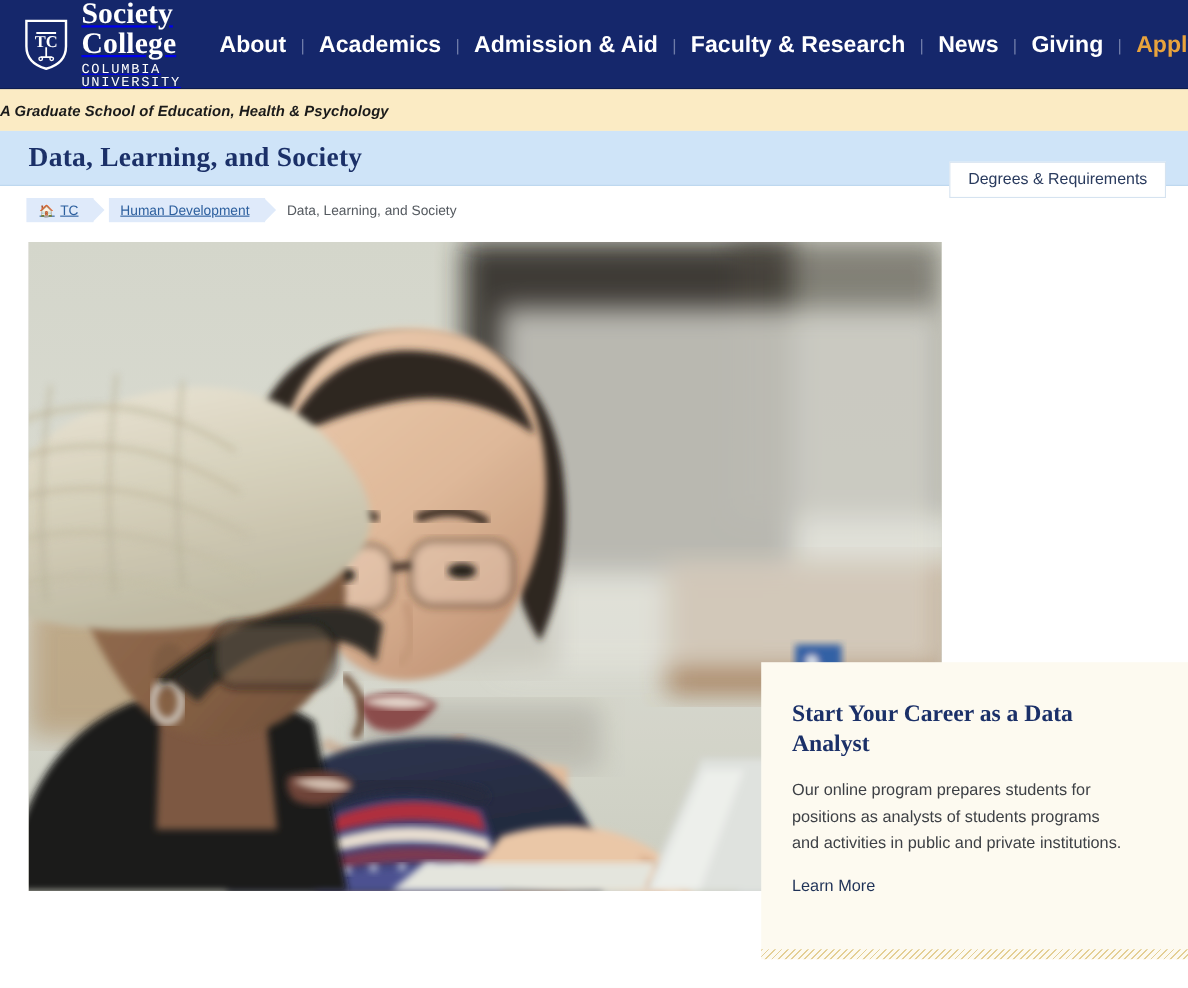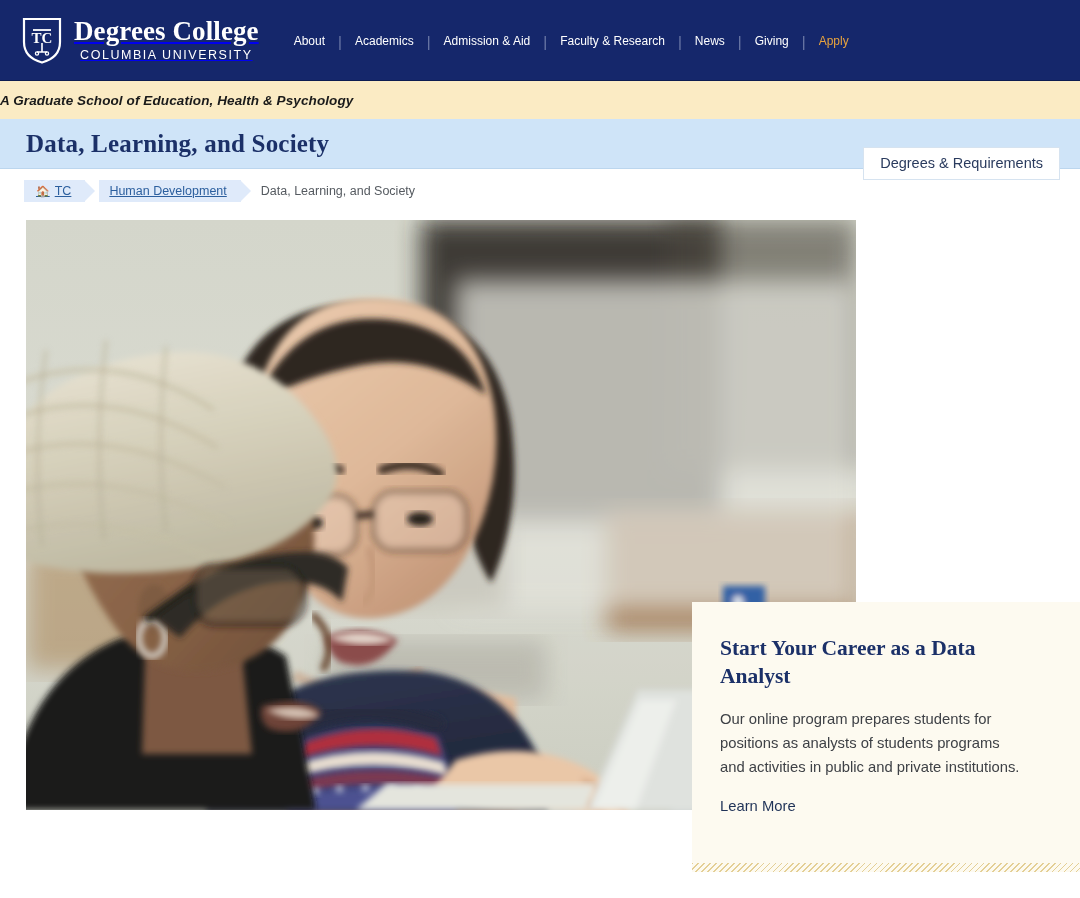--- a/index.html
+++ b/index.html
@@ -19,31 +19,31 @@
   }
   .brand { display: flex; align-items: center; margin-left: 22px; }
   .shield { width: 40px; height: 48px; flex: 0 0 40px; }
   .brand-words { margin-left: 12px; color: #ffffff; line-height: 1; }
   .brand-main {
     font-family: "Liberation Serif", serif;
     font-size: 27px; font-weight: 700; letter-spacing: .1px;
     display: block;
   }
   .brand-sub {
-    font-family: Liberation Sans, sans-serif;
+    font-family: Liberation Mono, monospace;
     font-size: 12.5px; letter-spacing: 1.55px;
-    display: block; margin-top: 4px; text-align: center;
+    display: block; margin-top: 4px;
   }
   .navlist {
     display: flex; align-items: center;
     margin-left: 22px; margin-top: 2px;
   }
   .navlink {
-    color: #ffffff; font-size: 12px; text-decoration: none;
-    padding: 0 13px; white-space: nowrap; cursor: pointer;
+    color: #ffffff; font-size: 21px; text-decoration: none;
+    padding: 0 13px; white-space: nowrap; cursor: pointer; font-weight: bold;
   }
   .navlink.apply { color: #e8a33d; }
   .navsep { color: #6e7ba8; font-size: 15px; }
 
   
   .tagbar {
     width: 1080px; height: 39px;
     background: #fbebc4;
     display: flex; align-items: center;
     border-top: 1px solid #0d1c50;
@@ -163,21 +163,21 @@
       <svg viewBox="0 0 40 48" xmlns="http://www.w3.org/2000/svg">
         <path d="M2 3 H38 V26 C38 38 29 44 20 46.5 C11 44 2 38 2 26 Z" fill="none" stroke="#ffffff" stroke-width="2.2"></path>
         <path d="M11 14 H29" stroke="#ffffff" stroke-width="1.8"></path>
         <text x="20" y="27" font-family="Liberation Serif, serif" font-size="15" font-weight="700" fill="#ffffff" text-anchor="middle">TC</text>
         <path d="M20 27 V36 M15 36 H25" stroke="#ffffff" stroke-width="1.6" fill="none"></path>
         <circle cx="15" cy="37.5" r="1.6" fill="none" stroke="#ffffff" stroke-width="1.3"></circle>
         <circle cx="25" cy="37.5" r="1.6" fill="none" stroke="#ffffff" stroke-width="1.3"></circle>
       </svg>
     </span>
     <span class="brand-words">
-      <span class="brand-main">Degrees College</span>
+      <span class="brand-main">Society College</span>
       <span class="brand-sub">COLUMBIA UNIVERSITY</span>
     </span>
   </a>
 
   <nav class="navlist">
     <a class="navlink" href="#">About</a>
     <span class="navsep">|</span>
     <a class="navlink" href="#">Academics</a>
     <span class="navsep">|</span>
     <a class="navlink" href="#">Admission &amp; Aid</a>

